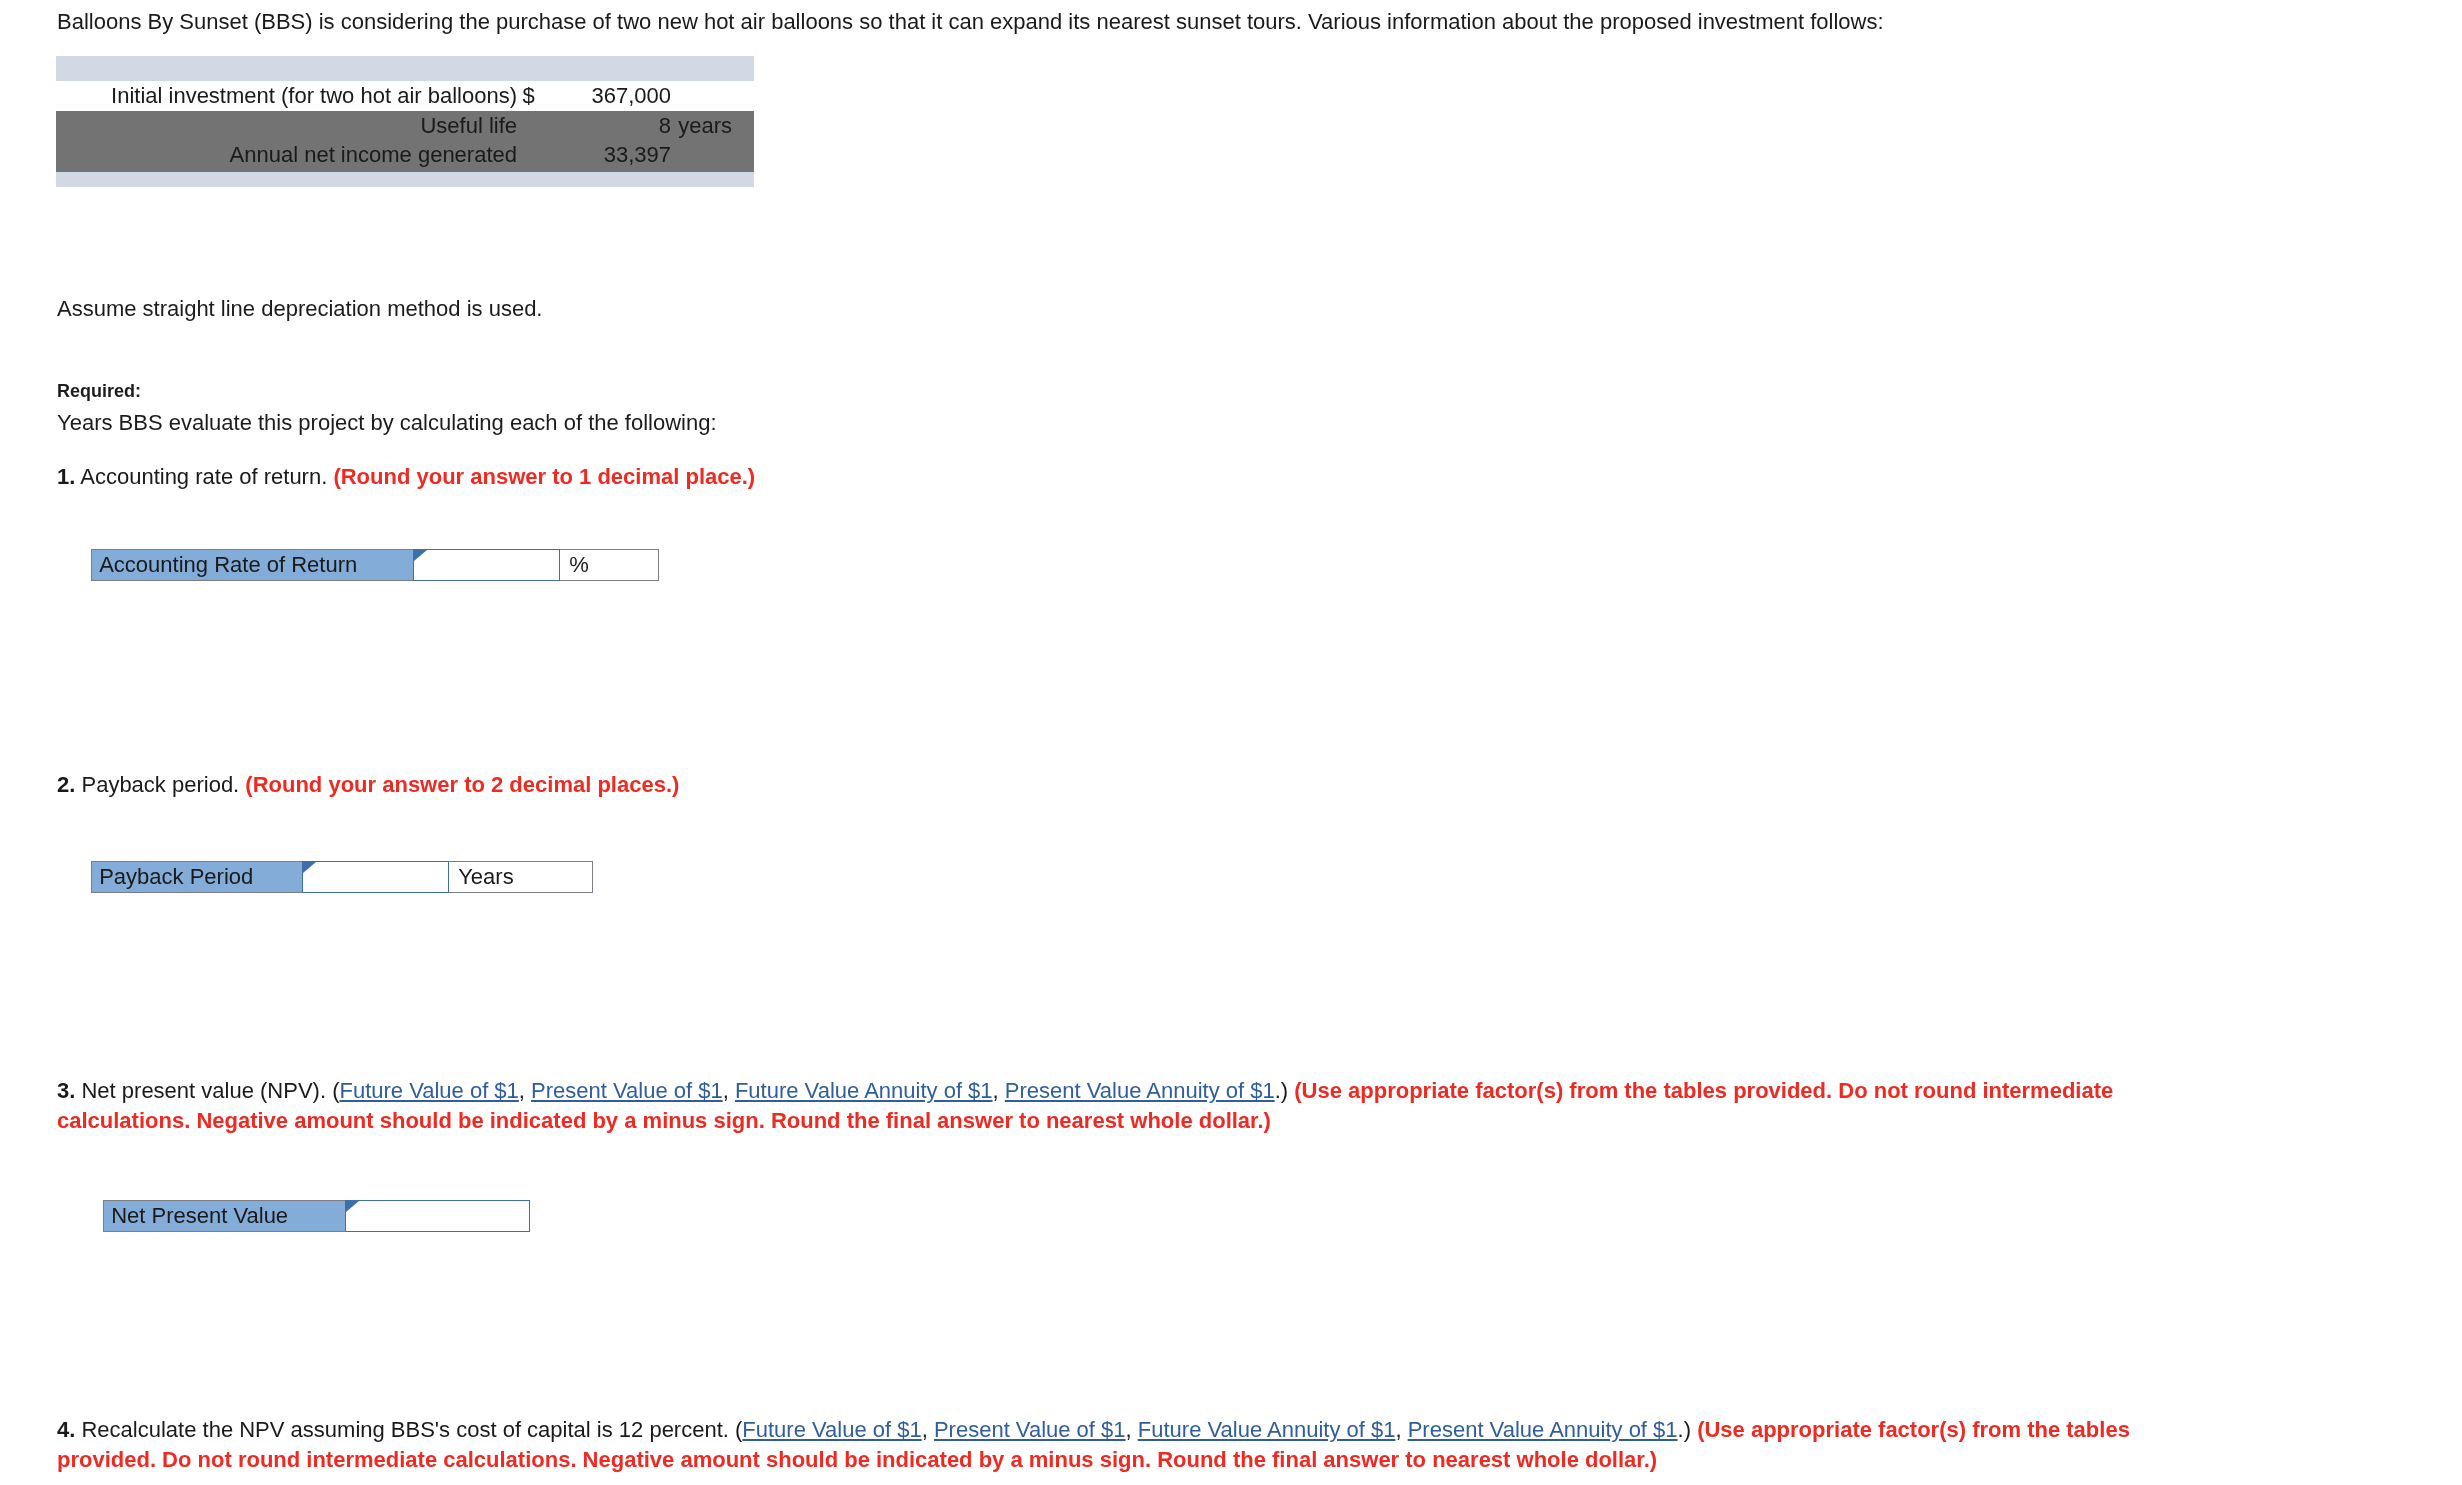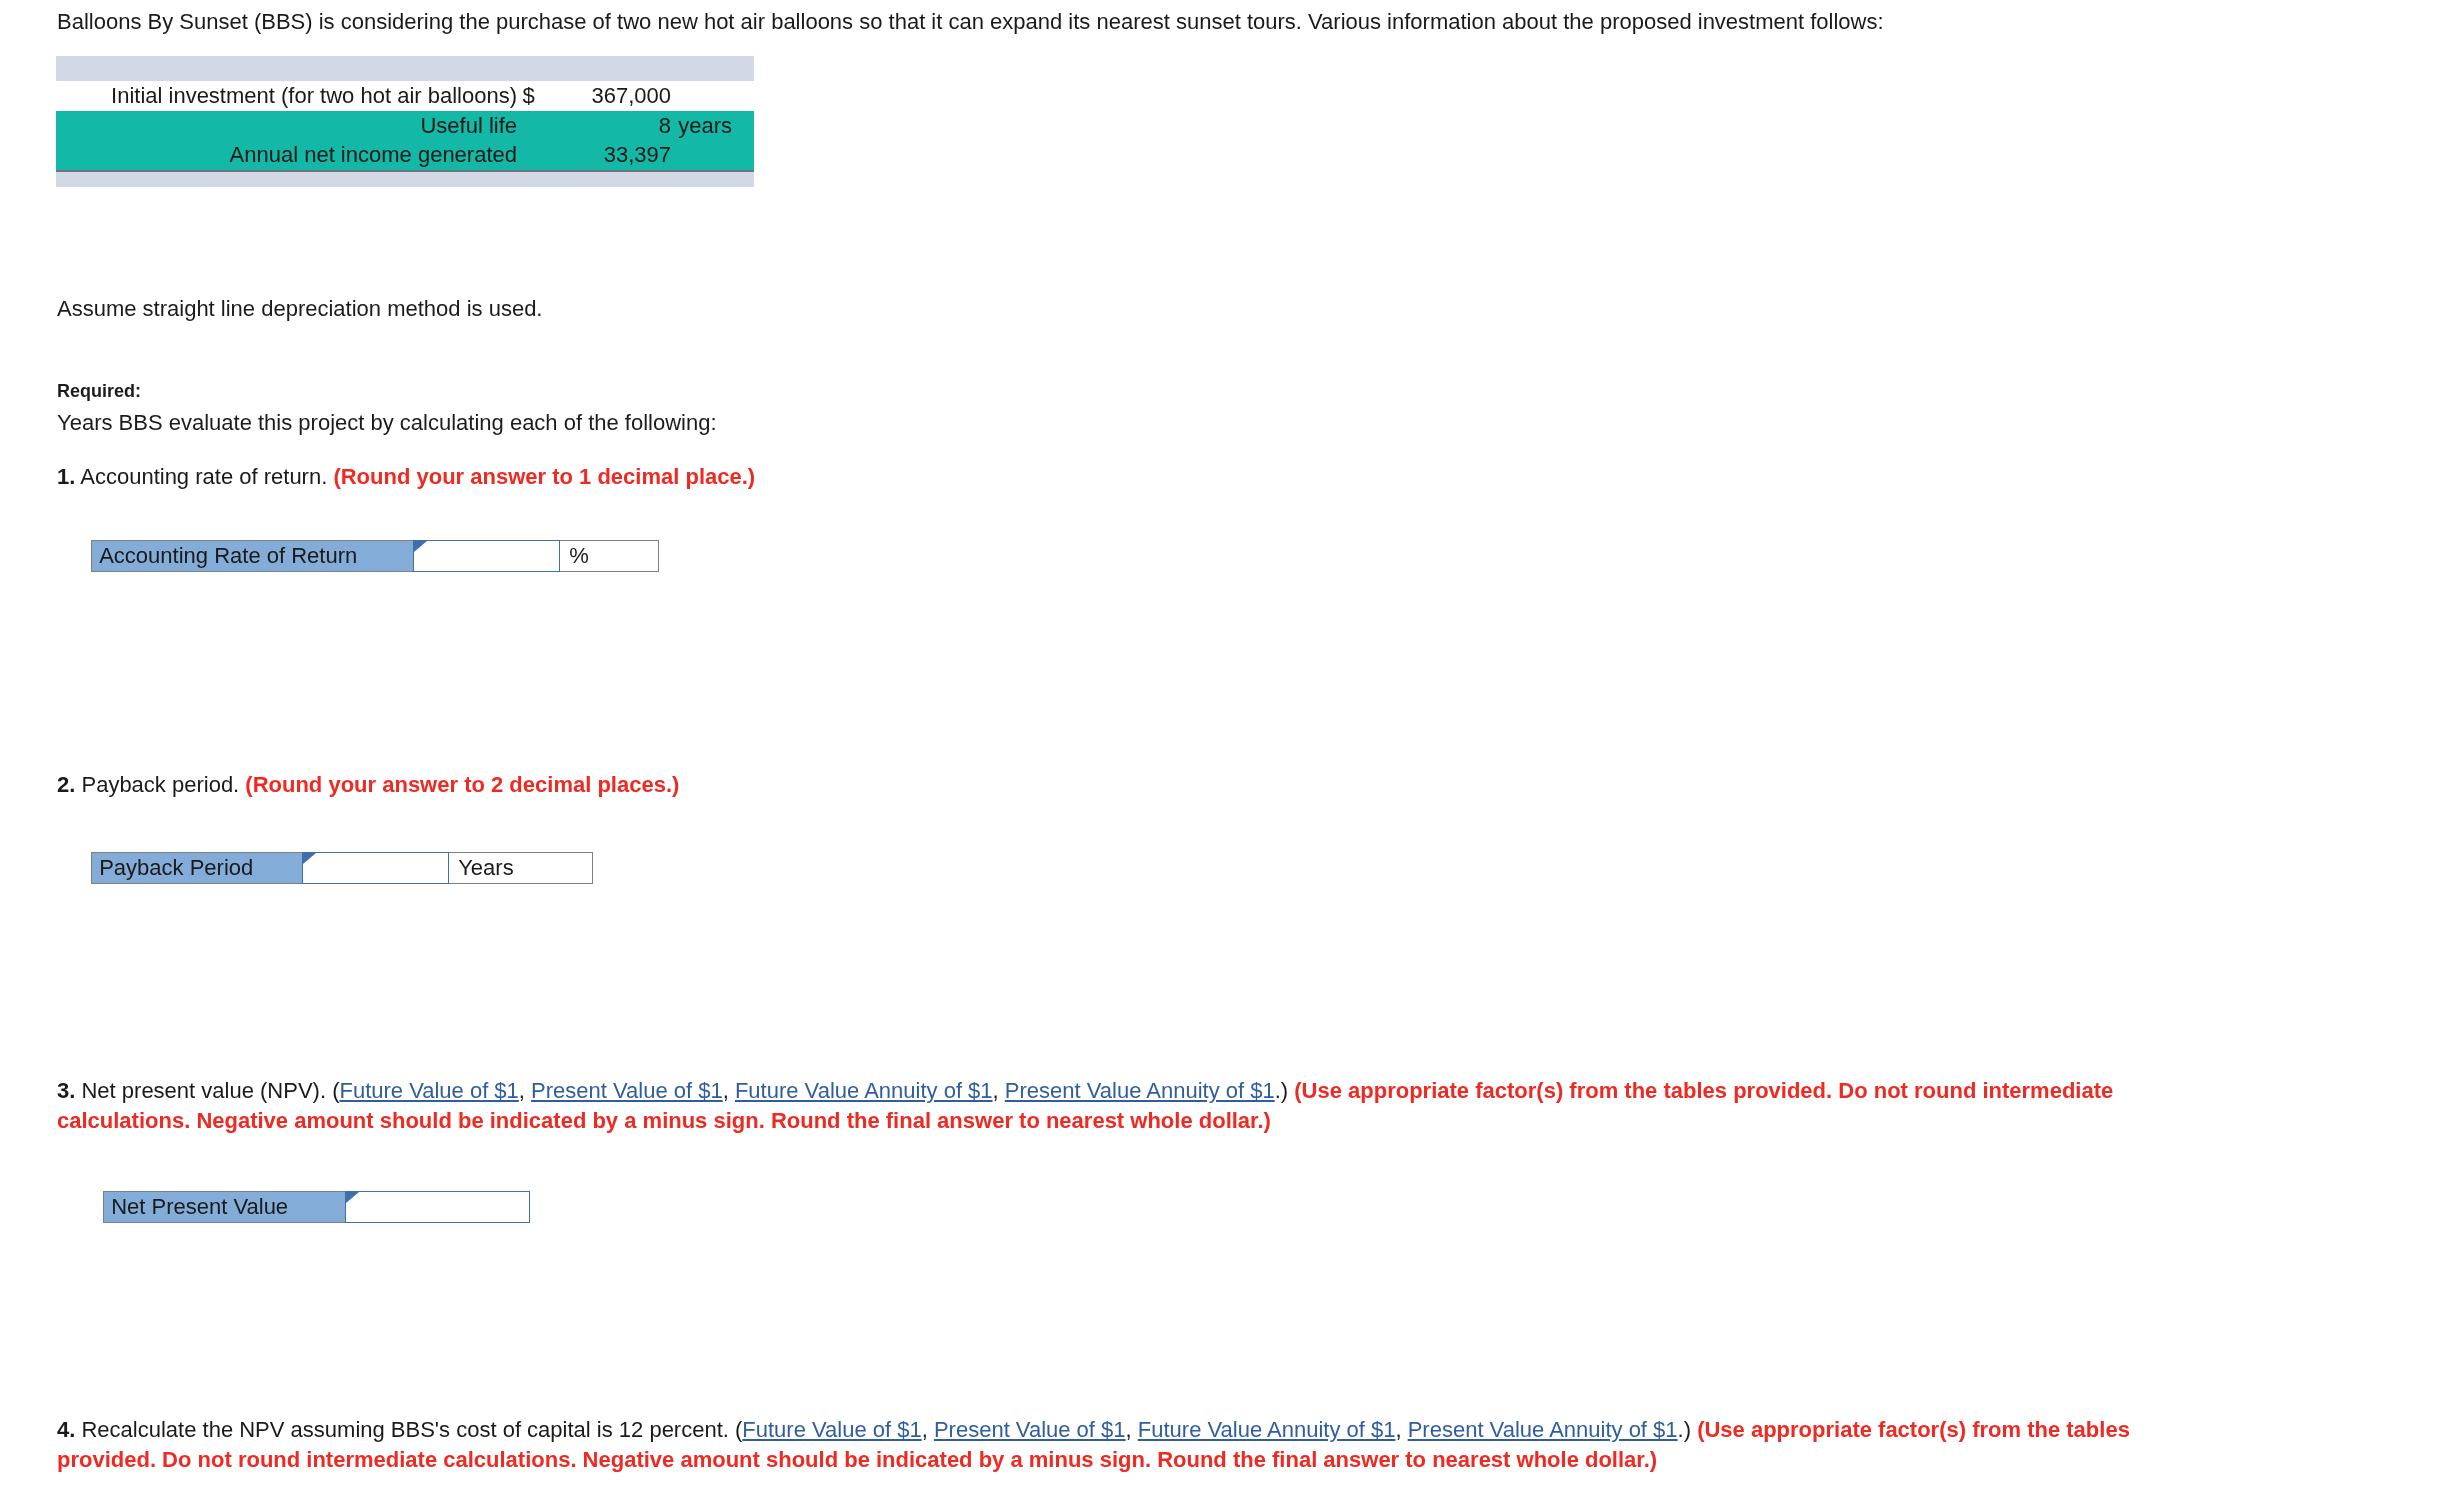--- a/index.html
+++ b/index.html
@@ -45,21 +45,21 @@
     font-size: 22px;
     color: #1a1a1a;
   }
   .facts-table td { padding: 0; }
 
   .facts-head-row td {
     background: #d2d8e4;
     height: 25px;
   }
   .facts-row { height: 27px; }
-  .facts-row.alt td { background: #14b8a6; }
+  .facts-row.alt td { background: #737373; }
   .facts-row td.label {
     padding-left: 33px;
     white-space: nowrap;
     text-align: right;
     margin-top: 41px;
   }
   .facts-row td.cur {
     width: 36px;
     text-align: left;
     padding-left: 5.4px;
@@ -114,21 +114,21 @@
   #q2-line { left: 57px; top: 770px; white-space: nowrap; }
   #q3-line1 { left: 57px; top: 1076px; white-space: nowrap; }
   #q3-line2 { left: 57px; top: 1106px; white-space: nowrap; }
   #q4-line1 { left: 57px; top: 1415px; white-space: nowrap; }
   #q4-line2 { left: 57px; top: 1445px; white-space: nowrap; }
 
   
   .answer-widget {
     position: absolute;
     display: flex;
-    align-items: center;
+    align-items: flex-end;
     height: 50px;
   }
   #ans-arr { left: 91px; top: 531px; }
   #ans-pp  { left: 91px; top: 843px; }
   #ans-npv { left: 103px; top: 1182px; }
 
   .ans-label {
     background: #84acd9;
     border: 1.8px solid #7b7f85;
     display: flex;

